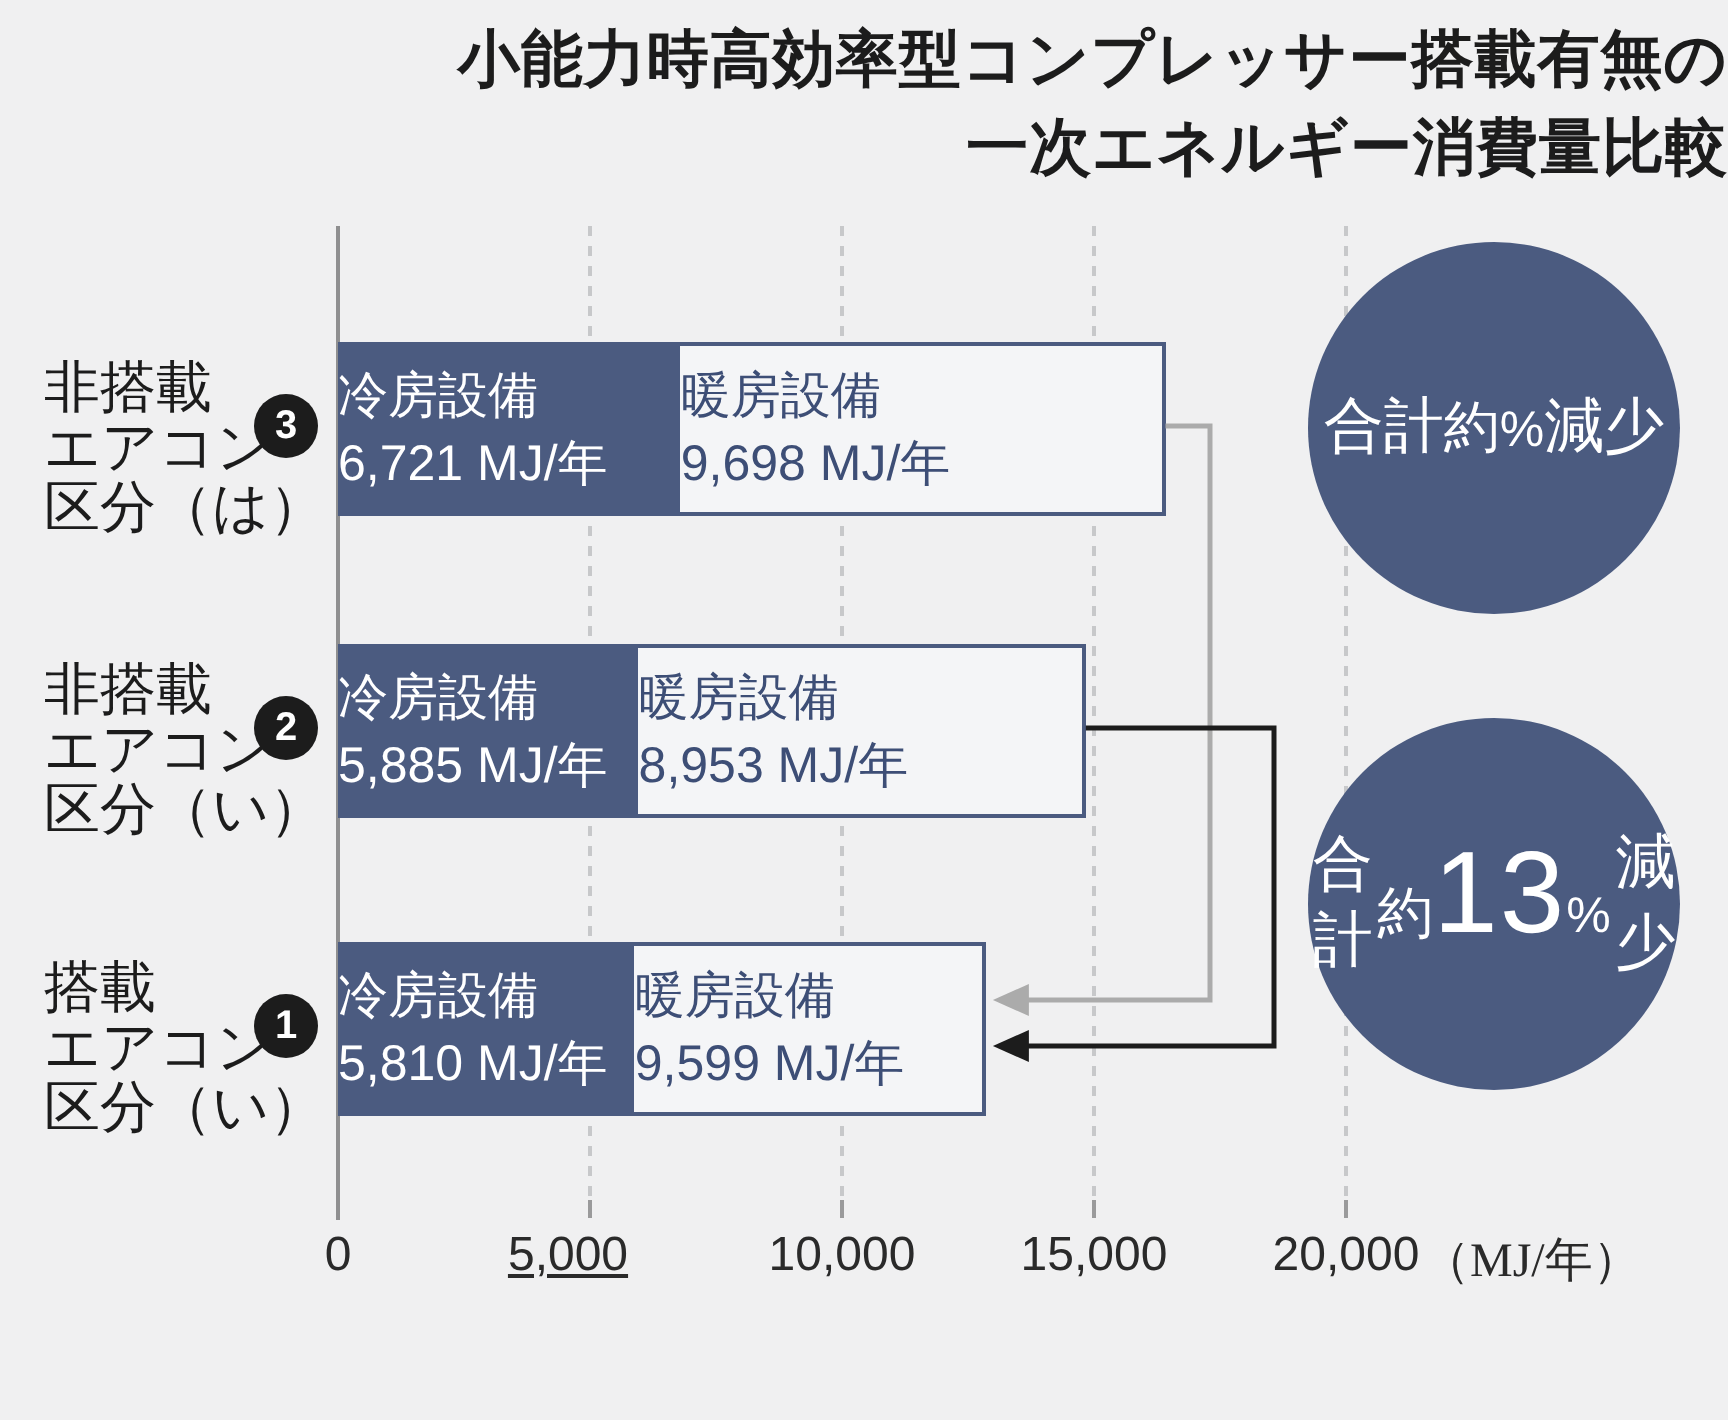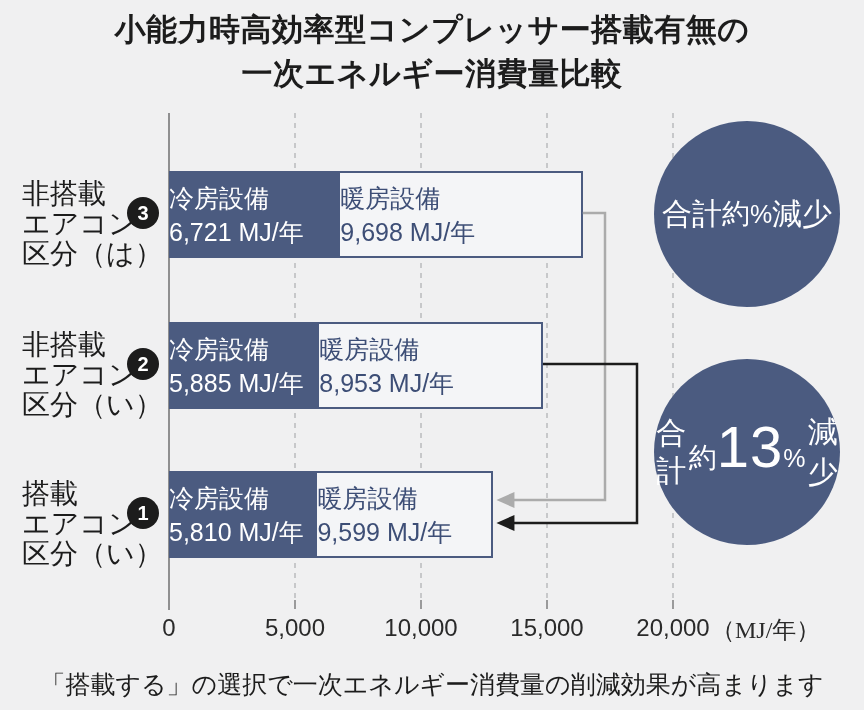--- a/index.html
+++ b/index.html
@@ -8,21 +8,21 @@
     background:#e9e9e9;
   }
   .page{
     position:relative;
     width:864px;height:710px;
     background:#f0f0f1;
     overflow:hidden;
   }
   .title{
     position:absolute;top:8px;left:0;width:864px;
-    text-align:center;
+    text-align:right;
     font-size:31px;font-weight:bold;color:#1c1c1c;
     line-height:44px;letter-spacing:0.5px;
   }
   .chart{position:absolute;inset:0;}
   .grid-line{
     position:absolute;width:2px;top:113px;height:487px;z-index:1;
     background:repeating-linear-gradient(to bottom,#c7c8ca 0 5px,transparent 5px 10px);
   }
   .axis-zero-line{
     position:absolute;width:2px;top:113px;height:497px;z-index:1;
@@ -95,21 +95,21 @@
         <div class="axis-tick" style="left: 294px;"></div>
         <div class="grid-line" style="left: 420px;"></div>
         <div class="axis-tick" style="left: 420px;"></div>
         <div class="grid-line" style="left: 546px;"></div>
         <div class="axis-tick" style="left: 546px;"></div>
         <div class="grid-line" style="left: 672px;"></div>
         <div class="axis-tick" style="left: 672px;"></div>
       </div>
     <div id="axis-layer">
         <div class="axis-label" style="left: 169px;">0</div>
-        <div class="axis-label" style="left: 295px;">5,000</div>
+        <div class="axis-label" style="left: 284px; text-decoration: underline;">5,000</div>
         <div class="axis-label" style="left: 421px;">10,000</div>
         <div class="axis-label" style="left: 547px;">15,000</div>
         <div class="axis-label" style="left: 673px;">20,000</div>
         <div class="axis-unit" style="left: 711px;">（MJ/年）</div>
       </div>
     <div id="rows-layer">
         <div class="row-label" style="top: 164px;">
           <div>非搭載</div>
           <div>エアコン</div>
           <div>区分（は）</div>
@@ -172,15 +172,14 @@
           <div class="circle-line2">
             <div class="circle-approx">約</div>
             <div class="circle-big">13</div>
             <div class="circle-pct">%</div>
           </div>
           <div class="circle-line3">減少</div>
         </div>
       </div>
   </div>
 
-  <div class="caption">「搭載する」の選択で一次エネルギー消費量の削減効果が高まります</div>
 
 </div>
 
 </body></html>

